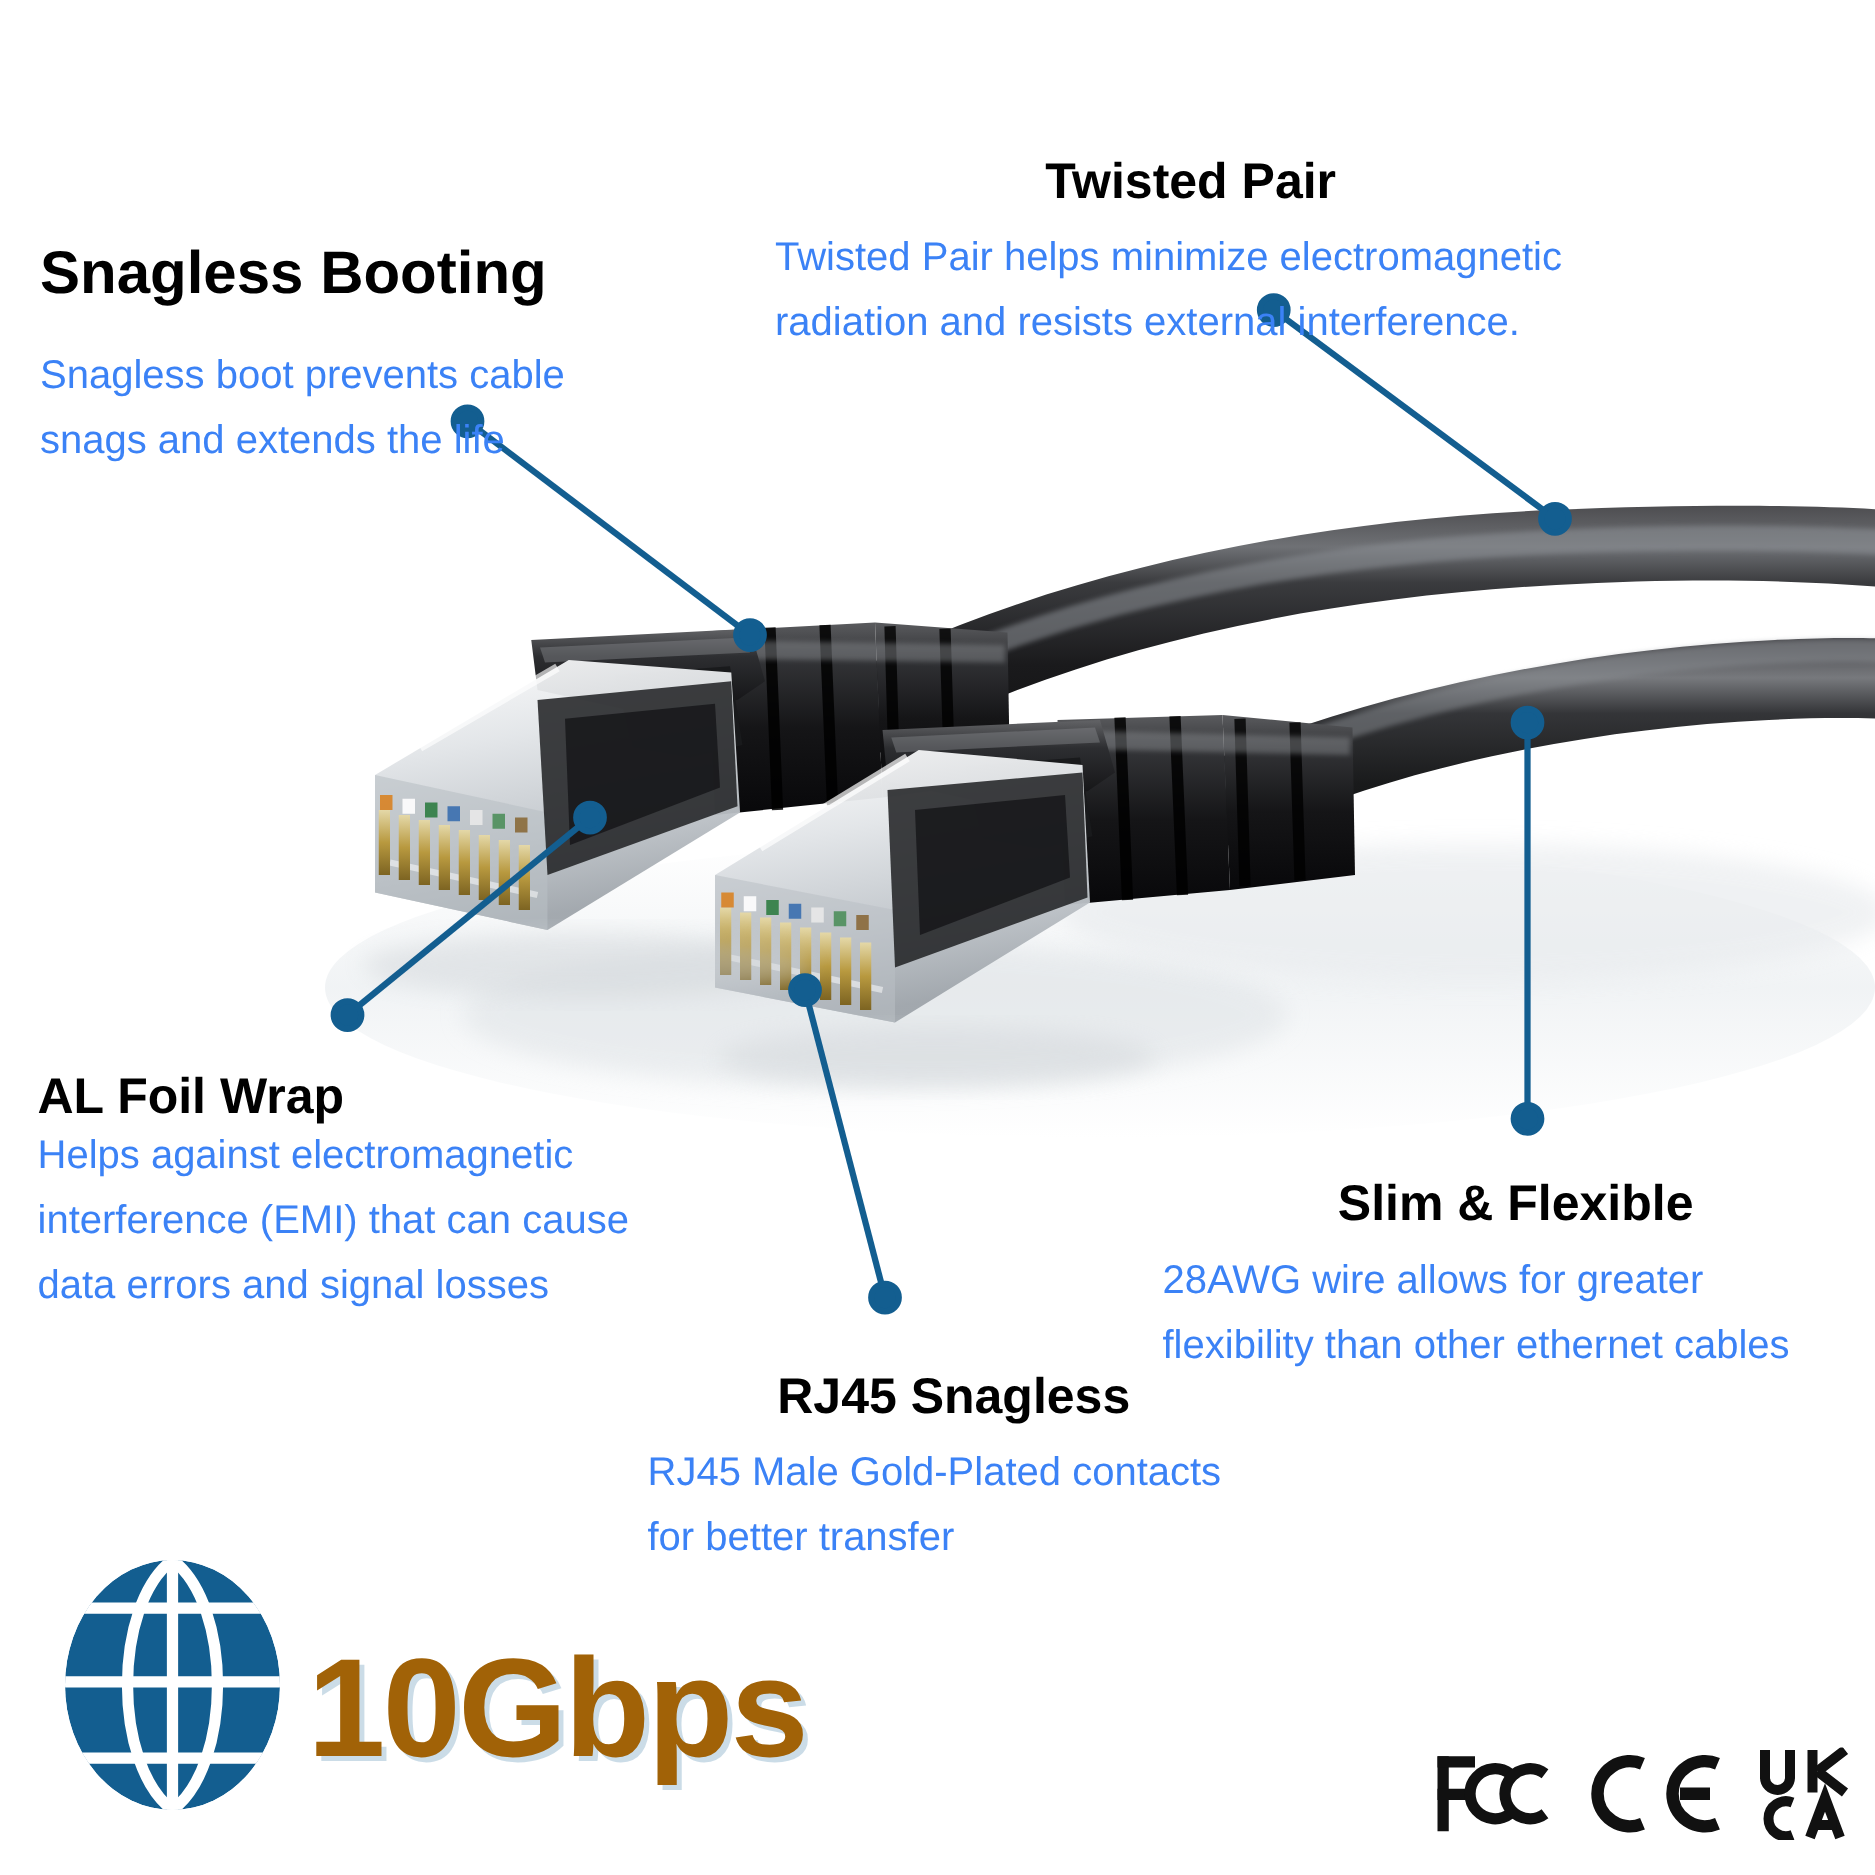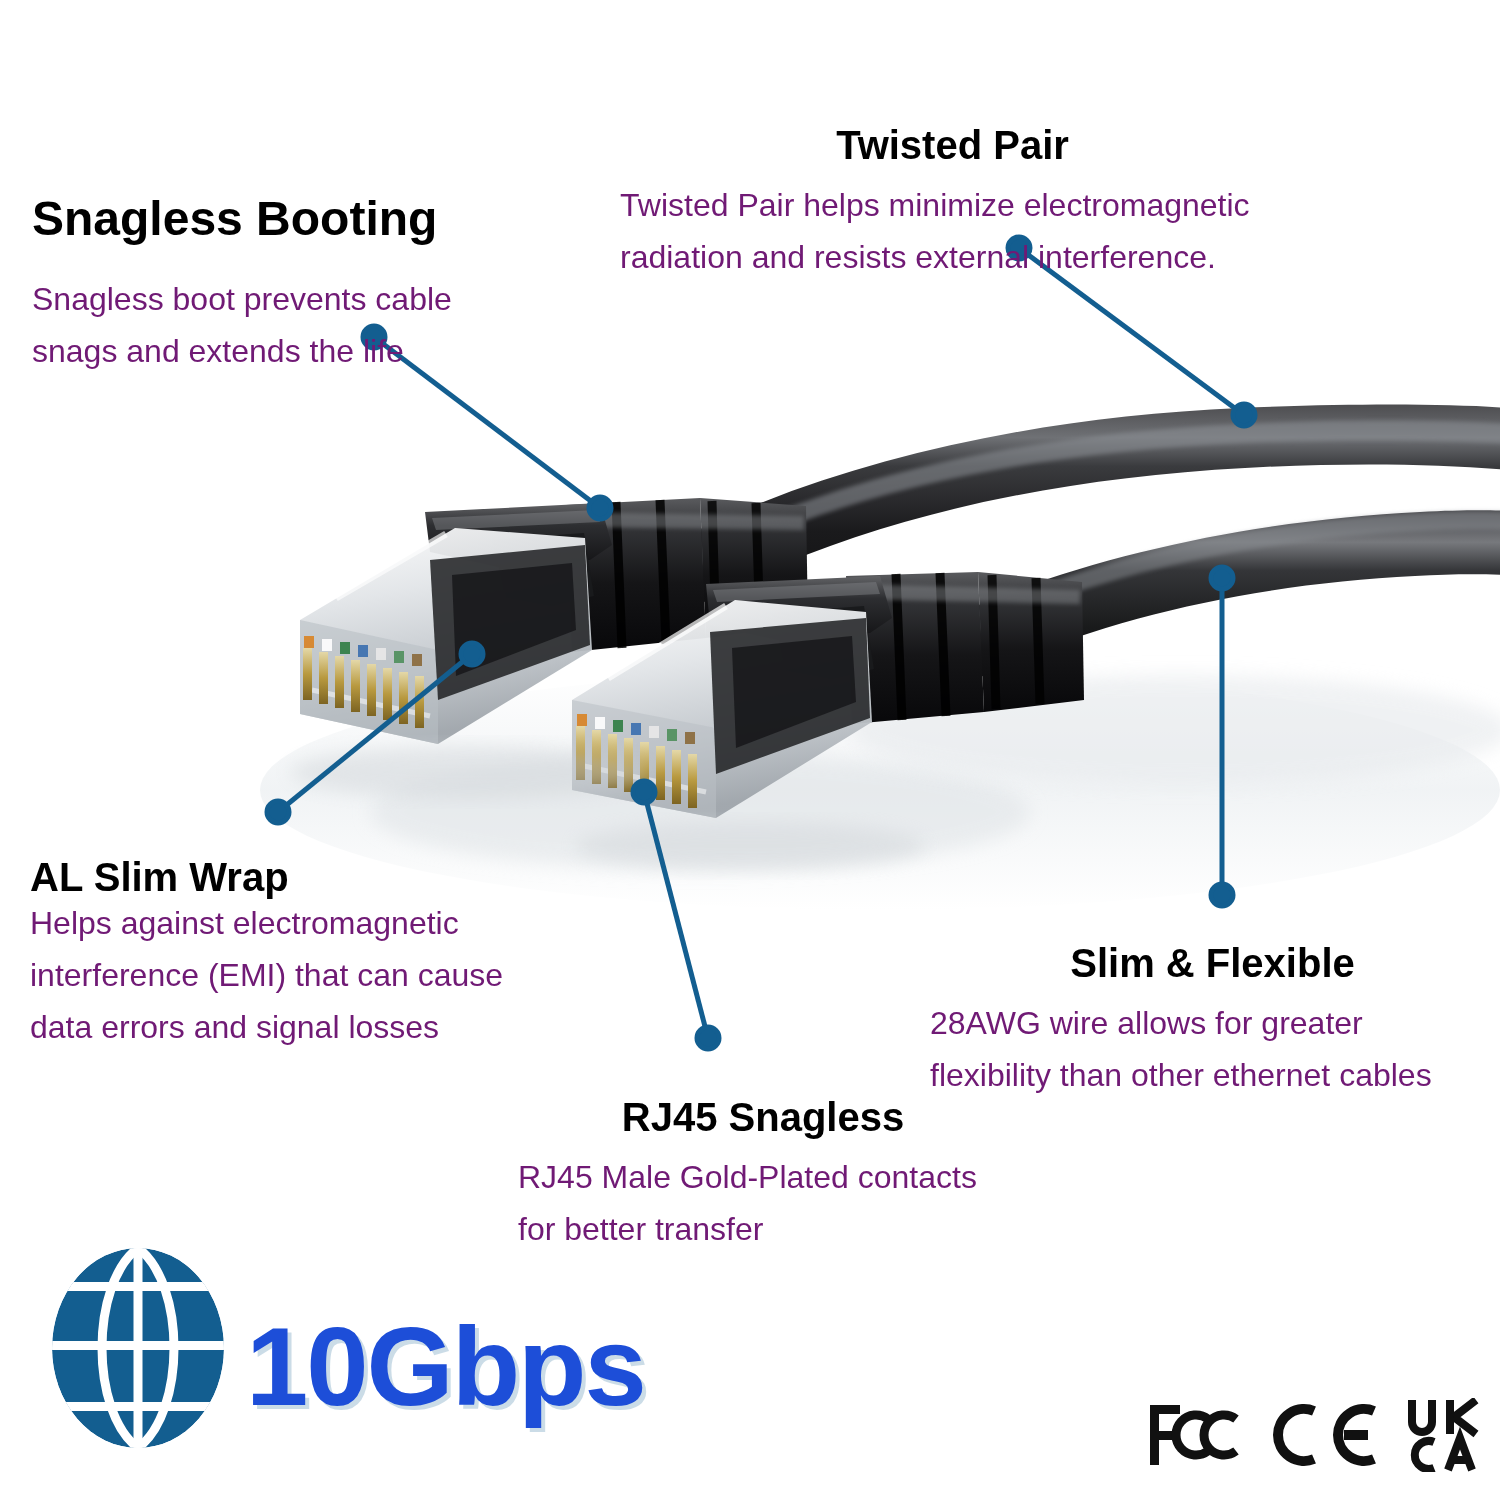--- a/index.html
+++ b/index.html
@@ -20,21 +20,21 @@
   
   .callout { position: absolute; }
   .callout .c-title {
     font-weight: bold;
     color: #000000;
     line-height: 1.05;
     white-space: nowrap;
     margin-top: 34px;
   }
   .callout .c-body {
-    color: #701a75;
+    color: #3b82f6;
     font-weight: 400;
   }
   .callout .c-body div { white-space: nowrap; }
 
   #co-snagless { left: 32px; top: 160px; }
   #co-snagless .c-title { font-size: 48px; }
   #co-snagless .c-body  { font-size: 32px; line-height: 1.62; margin-top: 30px; }
 
   #co-twisted { left: 620px; top: 90px; text-align: left; }
   #co-twisted .c-title { font-size: 40px; text-align: center; width: 665px; }
@@ -62,21 +62,21 @@
   
   #speed-badge {
     position: absolute;
     left: 38px; top: 1242px;
     display: flex;
     align-items: center;
   }
   #speed-badge .speed-label {
     font-size: 112px;
     font-weight: bold;
-    color: #1d4ed8;
+    color: #a16207;
     letter-spacing: -2px;
     margin-left: 8px;
     margin-top: 36px;
     text-shadow: 4px 4px 0 rgba(19,94,144,0.22);
   }
   #cert-row {
     position: absolute;
     left: 1148px; top: 1398px;
     display: flex;
     align-items: center;
@@ -309,21 +309,21 @@
 
   <div class="callout" id="co-twisted">
     <div class="c-title">Twisted Pair</div>
     <div class="c-body">
       <div>Twisted Pair helps minimize electromagnetic</div>
       <div>radiation and resists external interference.</div>
     </div>
   </div>
 
   <div class="callout" id="co-alfoil">
-    <div class="c-title">AL Slim Wrap</div>
+    <div class="c-title">AL Foil Wrap</div>
     <div class="c-body">
       <div>Helps against electromagnetic</div>
       <div>interference (EMI) that can cause</div>
       <div>data errors and signal losses</div>
     </div>
   </div>
 
   <div class="callout" id="co-rj45">
     <div class="c-title">RJ45 Snagless</div>
     <div class="c-body">

